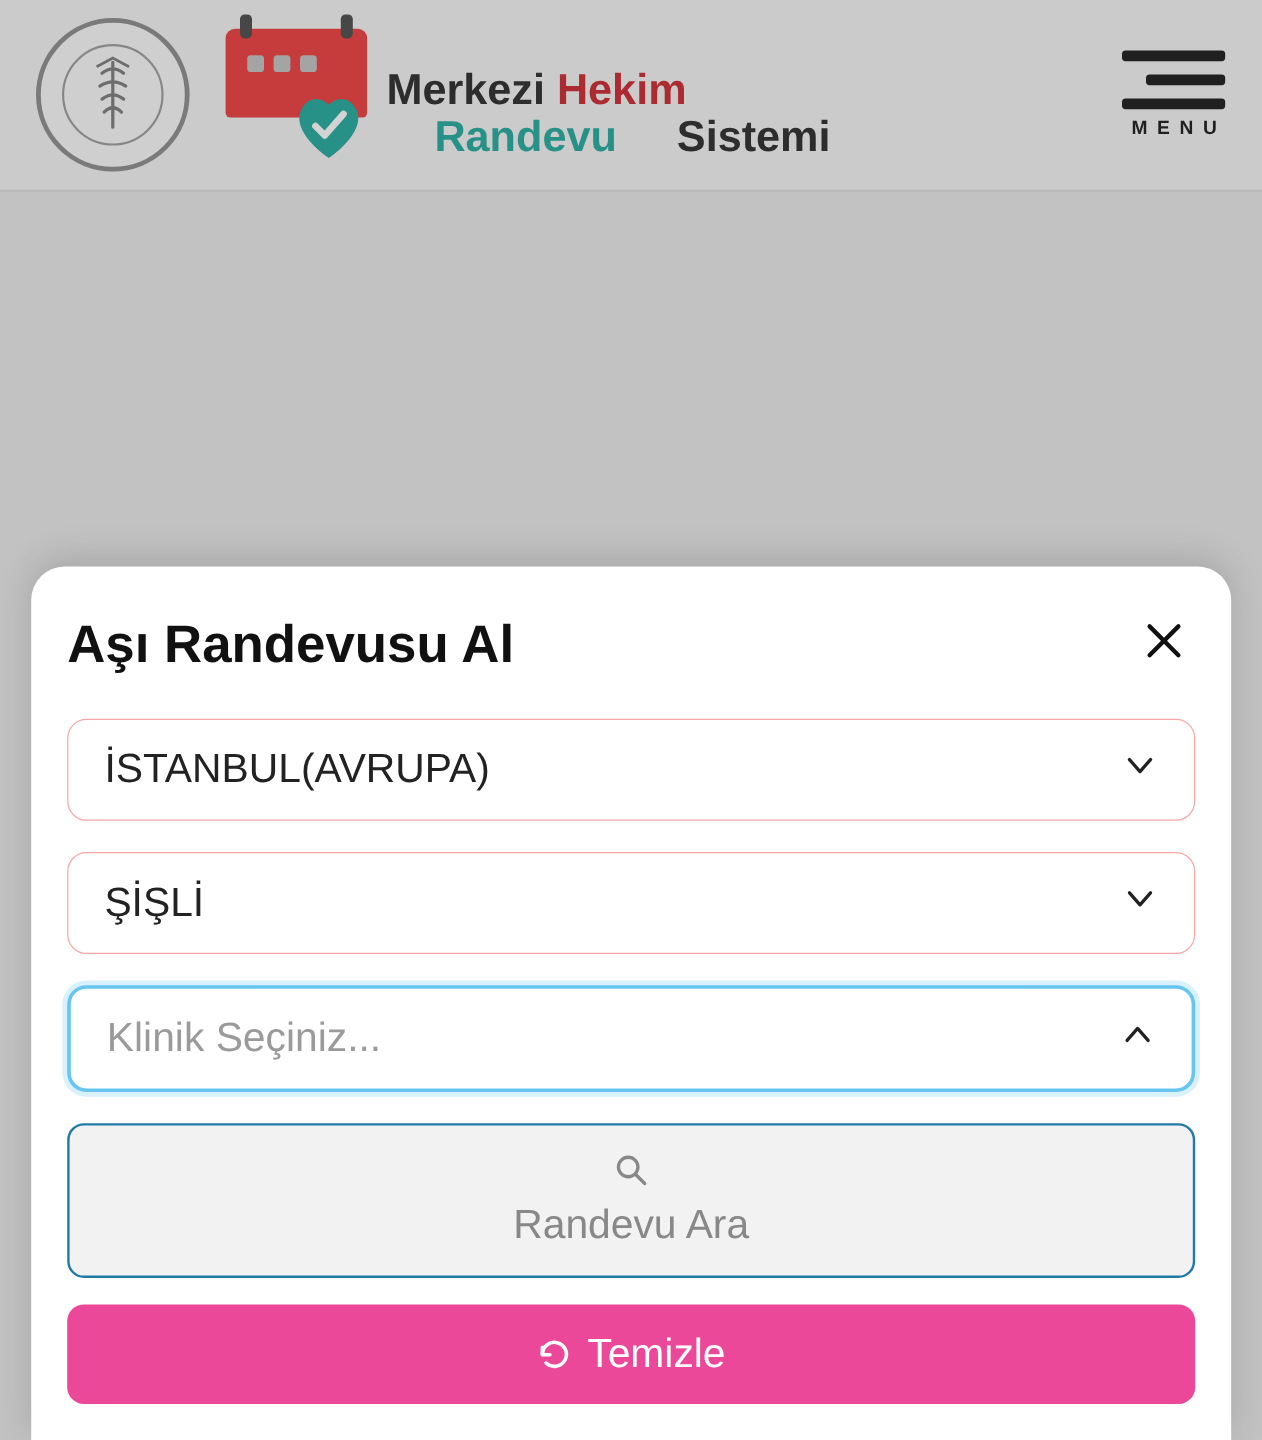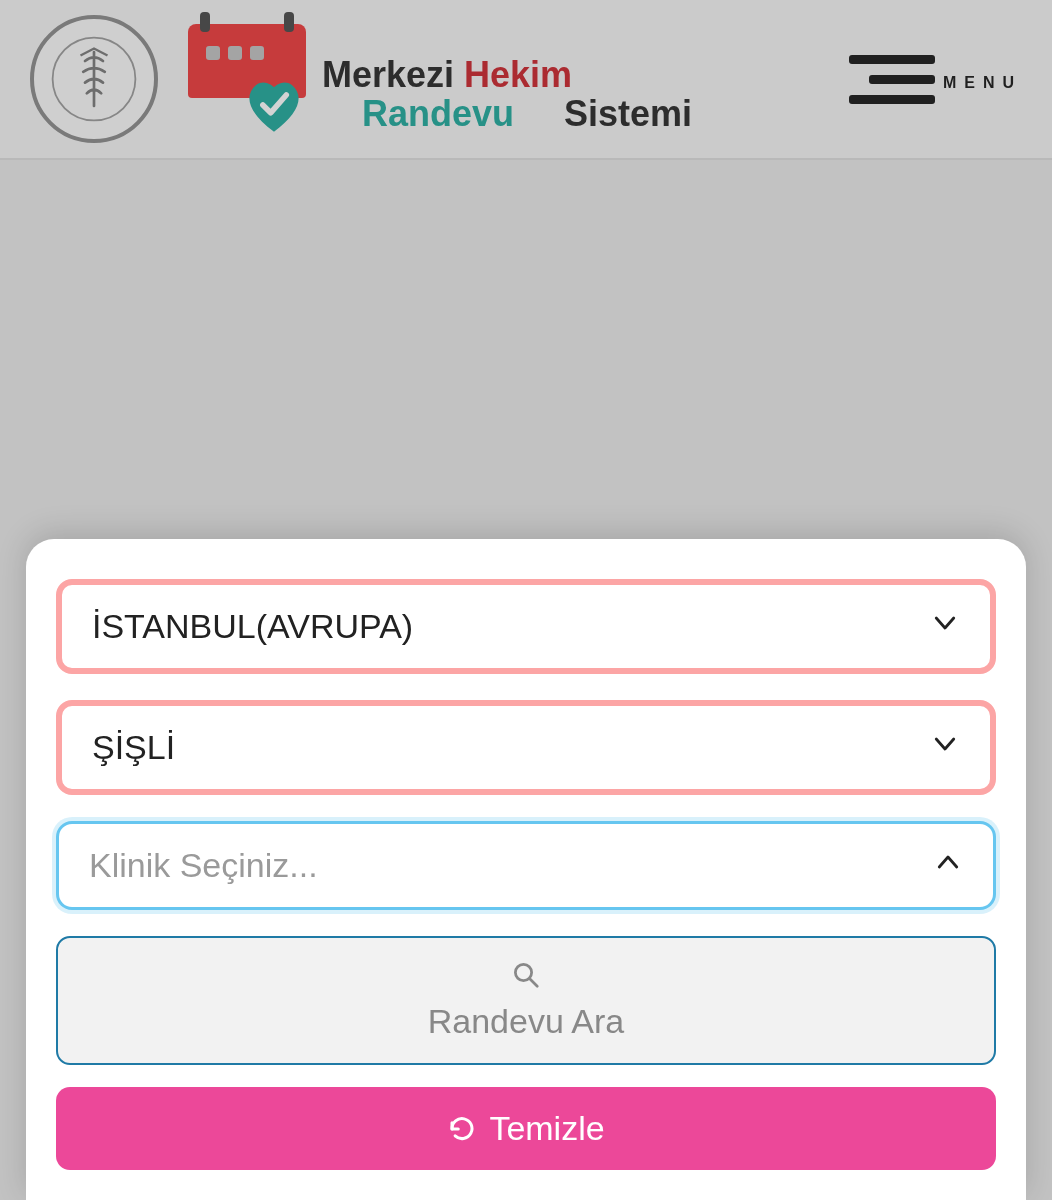--- a/index.html
+++ b/index.html
@@ -51,21 +51,21 @@
     .cal-box::before { content:''; position:absolute; left:12px; top:-12px; width:10px; height:20px; background:#444; border-radius:4px; }
     .cal-box::after { content:''; position:absolute; right:12px; top:-12px; width:10px; height:20px; background:#444; border-radius:4px; }
     .cal-dots { position:absolute; left:18px; top:22px; display:flex; gap:8px; }
     .cal-dots span { width:14px; height:14px; background:#c0c0c0; border-radius:3px; display:inline-block; }
     .heart-check { position:absolute; right:0; bottom:0; width:68px; height:58px; }
     .mhrs-text { display:flex; flex-direction:column; line-height:1.12; }
     .mhrs-text .line1 { font-size:36px; font-weight:600; color:#222; }
     .mhrs-text .line1 strong { color:#ca1f27; font-weight:800; }
     .mhrs-text .line2 { font-size:36px; font-weight:800; color:#22a79b; margin-top:-2px; }
     .mhrs-text .line2 span { color:#222; font-weight:600;margin-left:40px; }
-    .menu-btn { display:flex; flex-direction:row; align-items:center; cursor:pointer; }
+    .menu-btn { display:flex; flex-direction:column; align-items:center; cursor:pointer; }
     .menu-lines { display:flex; flex-direction:column; gap:11px; align-items:flex-end; }
     .menu-lines span { display:block; height:9px; background:#111; border-radius:3px; }
     .menu-lines span:nth-child(1){ width:86px; }
     .menu-lines span:nth-child(2){ width:66px; }
     .menu-lines span:nth-child(3){ width:86px; }
     .menu-label { font-size:16px; letter-spacing:8px; font-weight:600; color:#111; margin-top:8px; padding-left:8px; }
 
     .overlay {
       position: absolute;
       left: 0; right: 0; top: 0; bottom: 0;
@@ -86,21 +86,21 @@
       display:flex; justify-content:space-between; align-items:center;
       margin-bottom: 36px;
     }
     .modal-title {
       font-size:44px; font-weight:700; color:#111;
     }
     .close-btn { font-size:42px; font-weight:300; color:#111; cursor:pointer; line-height:1; padding:4px 8px; }
 
     .select-field, .select-open {
       width: 100%;
-      border: 6px solid #fca5a5;
+      border: 1px solid #fca5a5;
       border-radius: 16px;
       padding: 22px 30px;
       font-size: 34px;
       color: #222;
       display: flex;
       justify-content: space-between;
       align-items: center;
       margin-bottom: 26px;
       cursor: pointer;
       background: #fff;
@@ -200,20 +200,28 @@
       <span></span>
         <span></span>
         <span></span>
     </div>
     <div class="menu-label">MENU</div>
   </div>
 </div>
 
 <div class="overlay">
   <div class="modal">
+    <div class="modal-header">
+      <div class="modal-title">Aşı Randevusu Al</div>
+      <div class="close-btn">
+        <svg class="icon-svg" style="width:36px;height:36px" viewBox="0 0 24 24">
+            <path d="M4 4 L20 20 M20 4 L4 20" stroke="#111" stroke-width="2.4" stroke-linecap="round"></path>
+          </svg>
+      </div>
+    </div>
 
     <div class="select-field">
       <span>İSTANBUL(AVRUPA)</span>
       <span class="chevron">
         <svg class="icon-svg" viewBox="0 0 24 24">
             <path d="M5 8 L12 16 L19 8" stroke="#222" stroke-width="2.2" fill="none" stroke-linecap="round" stroke-linejoin="round"></path>
           </svg>
       </span>
     </div>
 

